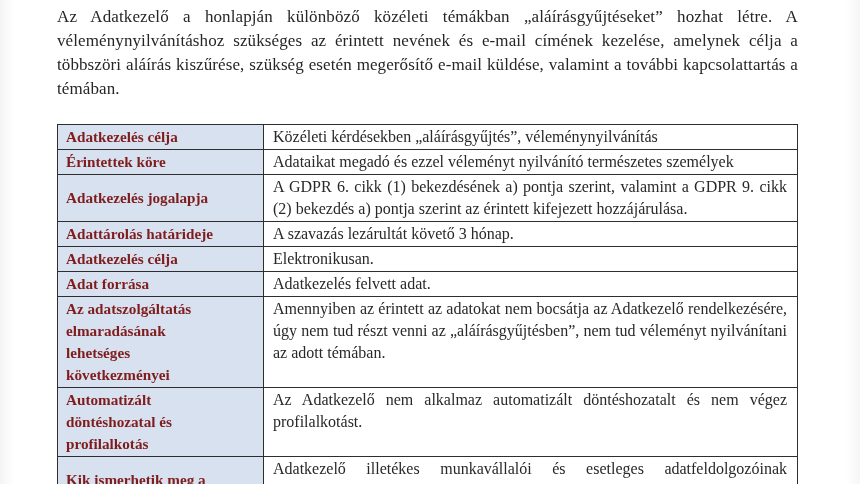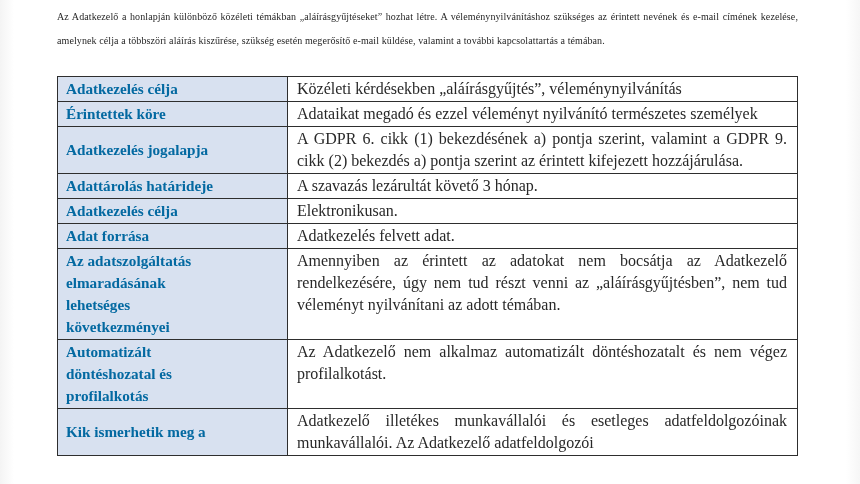--- a/index.html
+++ b/index.html
@@ -15,39 +15,39 @@
     background: linear-gradient(90deg, #f4f4f4 0px, #ffffff 14px, #ffffff 846px, #f6f6f6 860px);
     color: #232323;
   }
   .content {
     position: absolute;
     left: 57px; top: 0;
     width: 741px;
   }
   .intro {
     margin-top: 5px;
-    font-size: 10px;
+    font-size: 17px;
     line-height: 24px;
     text-align: justify;
     color: #262626;
     letter-spacing: 0.1px;
   }
   table.privacy {
     margin-top: 23px;
     width: 741px;
     border-collapse: collapse;
     table-layout: fixed;
   }
   table.privacy, table.privacy th, table.privacy td {
     border: 1.4px solid #2e2e2e;
   }
   table.privacy th {
-    width: 230px;
+    width: 206px;
     background: #d8e1f0;
-    color: #0369a1;
+    color: #7f1d1d;
     font-weight: bold;
     font-size: 15.2px;
     line-height: 22px;
     text-align: left;
     vertical-align: middle;
     padding: 1px 6px 1px 8px;
     white-space: pre-line;
   }
   table.privacy td {
     color: #282828;

